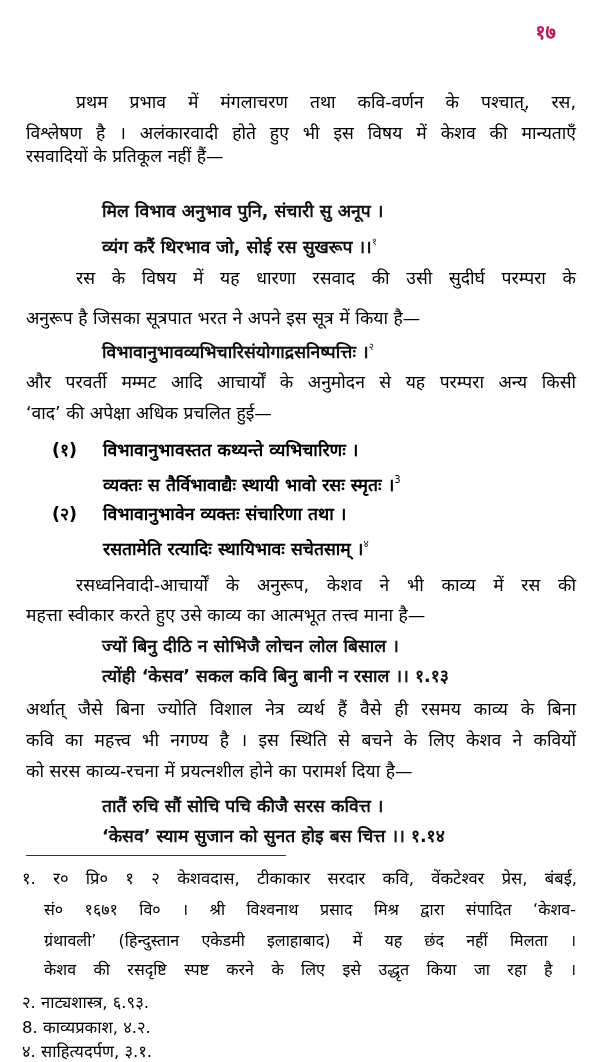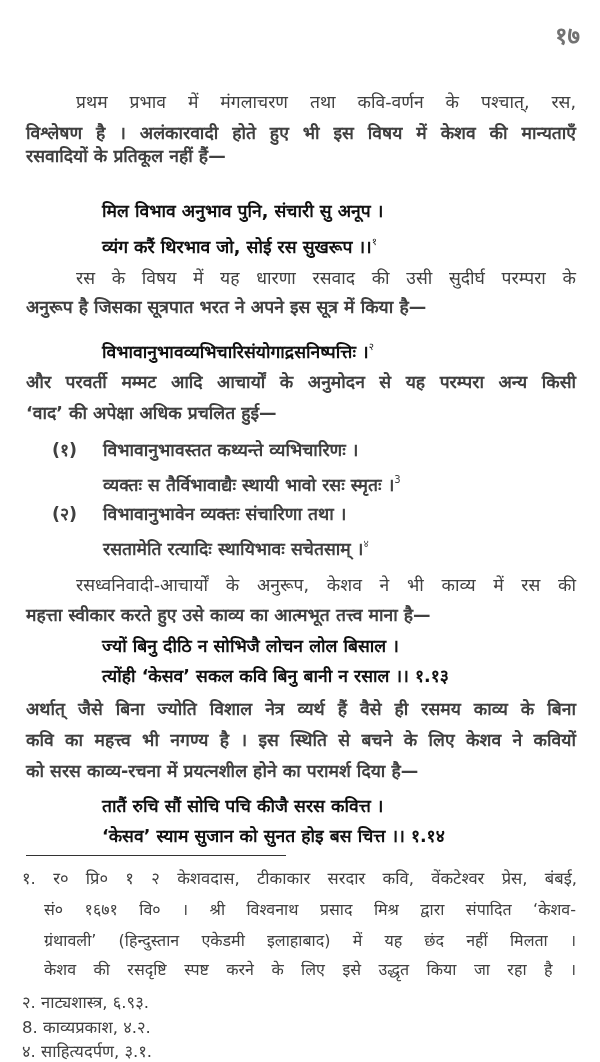--- a/index.html
+++ b/index.html
@@ -3,29 +3,29 @@
   <meta charset="utf-8">
   <style>
     html, body { margin: 0; padding: 0; }
     body {
       width: 600px; height: 1062px; overflow: hidden;
       background: #ffffff; color: #1a1a1a;
       font-family: "DejaVu Sans", sans-serif;
       position: relative;
     }
     .page-number {
-      position: absolute; top: 18px; right: 20px;
-      font-size: 24px; font-weight: bold; color: #737373;
+      position: absolute; top: 18px; right: 44px;
+      font-size: 20px; font-weight: bold; color: #be185d;
     }
     .line {
       position: absolute; left: 0; width: 600px;
       font-size: 17.5px; line-height: 24px; white-space: nowrap;
-      color: #404040;
+      color: #000000;
     }
-    .prose { left: 26px; width: 550px; font-weight: bold; }
+    .prose { left: 26px; width: 550px; }
     .indent { left: 76px; width: 500px; }
     .justify { text-align: justify; text-align-last: justify; }
     .verse {
       font-weight: bold; font-size: 17.5px; color: #111;
     }
     .verse-c1 { left: 102px; }
     .num { left: 52px; font-weight: bold; }
     .verse-n { left: 103px; font-weight: bold; }
     sup { font-size: 10px; vertical-align: 8px; font-weight: normal; }
     .rule {
@@ -43,21 +43,21 @@
   <div class="page-number">१७</div>
 
   <div class="line indent justify" style="top:90px;">प्रथम प्रभाव में मंगलाचरण तथा कवि-वर्णन के पश्चात्, रस,</div>
   <div class="line prose justify" style="top:121px;">विश्लेषण है । अलंकारवादी होते हुए भी इस विषय में केशव की मान्यताएँ</div>
   <div class="line prose" style="top:144px;">रसवादियों के प्रतिकूल नहीं हैं—</div>
 
   <div class="line verse verse-c1" style="top:199px;">मिल विभाव अनुभाव पुनि, संचारी सु अनूप ।</div>
   <div class="line verse verse-c1" style="top:230px;"><span>व्यंग करैं थिरभाव जो, सोई  रस  सुखरूप ।।</span><sup>१</sup></div>
 
   <div class="line indent justify" style="top:266px;">रस के विषय में यह धारणा रसवाद की उसी सुदीर्घ परम्परा के</div>
-  <div class="line prose" style="top:295px;">अनुरूप है जिसका सूत्रपात भरत ने अपने इस सूत्र में किया है—</div>
+  <div class="line prose" style="top:306px;">अनुरूप है जिसका सूत्रपात भरत ने अपने इस सूत्र में किया है—</div>
 
   <div class="line verse verse-c1" style="top:335px;"><span>विभावानुभावव्यभिचारिसंयोगाद्रसनिष्पत्तिः ।</span><sup>२</sup></div>
 
   <div class="line prose justify" style="top:370px;">और परवर्ती मम्मट आदि आचार्यों के अनुमोदन से यह परम्परा अन्य किसी</div>
   <div class="line prose" style="top:401px;">‘वाद’ की अपेक्षा अधिक प्रचलित हुई—</div>
 
   <div class="line num" style="top:438px;">(१)</div>
   <div class="line verse-n" style="top:438px;">विभावानुभावस्तत कथ्यन्ते व्यभिचारिणः ।</div>
   <div class="line verse-n" style="top:468px;"><span>व्यक्तः स तैर्विभावाद्यैः स्थायी भावो रसः स्मृतः ।</span><sup>3</sup></div>
 

